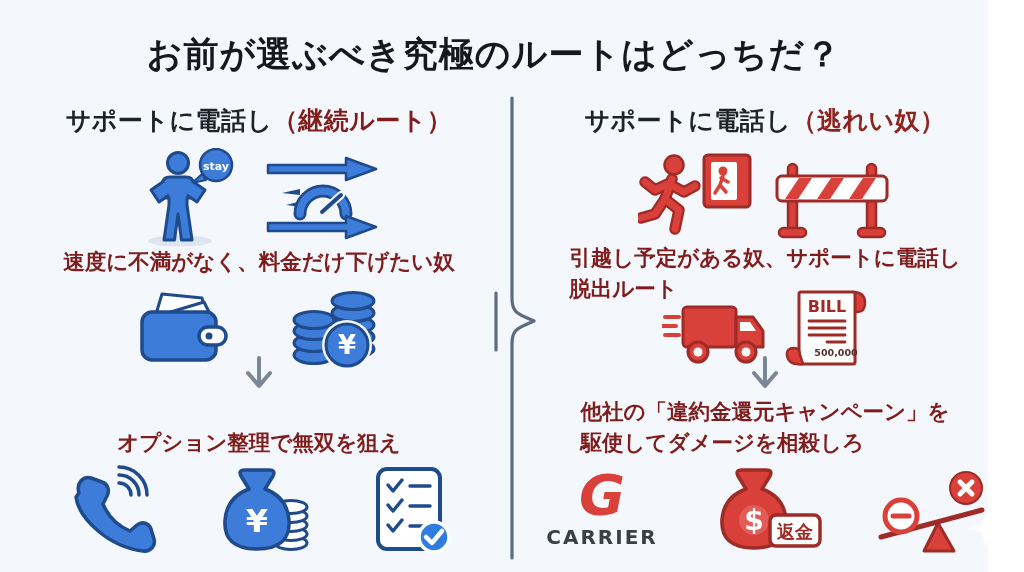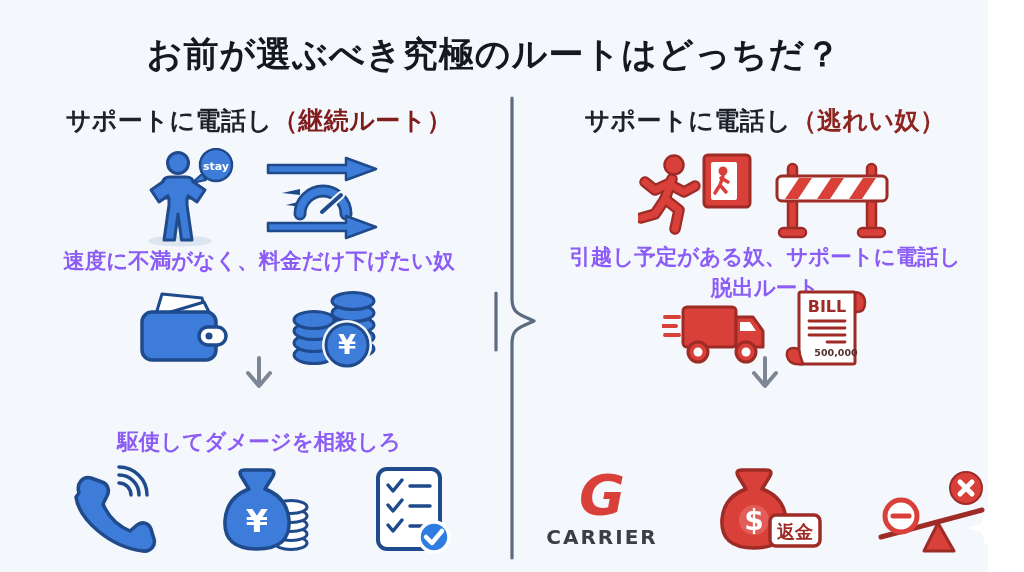--- a/index.html
+++ b/index.html
@@ -8,21 +8,21 @@
   .page { position:relative; width:988px; height:572px; background:#f4f7fb; overflow:hidden;padding-left:37px; }
   .title { position:absolute; top:31px; left:0; width:100%; text-align:center;
            font-size:35px; font-weight:800; color:#15181e; letter-spacing:1px; }
   .col { position:absolute; top:0; height:100%; }
   .col-left  { left:28px;  width:462px; }
   .col-right { left:534px; width:462px; }
   .block { position:absolute; left:0; width:100%; display:flex; justify-content:center; align-items:center; }
   .col-heading { font-size:25px; font-weight:800; color:#1d222b; text-align:center; letter-spacing:0.5px; }
   .accent-blue { color:#7f1d1d; }
   .accent-red  { color:#8e2420; }
-  .body-text { font-size:21.5px; font-weight:700; color:#8b5cf6; text-align:center; line-height:31px;font-family:Liberation Serif, serif; }
+  .body-text { font-size:21.5px; font-weight:700; color:#7f1d1d; line-height:31px; }
   .b-heading { top:104px; }
   .b-row1 { top:146px; height:104px; gap:16px; }
   .b-cond-l { top:246px; }
   .b-cond-r { top:242px; }
   .b-row2-l { top:284px; height:82px; gap:55px; }
   .b-row2-r { top:286px; height:88px; }
   .b-arrow { top:356px; }
   .b-action { top:396px; }
   .b-row3 { top:458px; height:102px; gap:46px; }
   .divider { position:absolute; left:486px; top:96px; }
@@ -103,21 +103,21 @@
     </div>
 
     <div class="block b-arrow">
       <svg width="36" height="34" viewBox="0 0 36 34">
         <path d="M18,2 V26" stroke="#7c8695" stroke-width="4" stroke-linecap="round"></path>
         <path d="M7,17 L18,30 L29,17" fill="none" stroke="#7c8695" stroke-width="4" stroke-linecap="round" stroke-linejoin="round"></path>
       </svg>
     </div>
 
     <div class="block b-action">
-      <p class="body-text"><br><span>駆使してダメージを相殺しろ</span></p>
+      <p class="body-text"><br><span>オプション整理で無双を狙え</span></p>
     </div>
 
     <div class="block b-row3">
       <svg width="100" height="92" viewBox="0 0 100 92">
         <path d="M18,30 C15,20 22,13 30,15 L41,19 C47,21 49,28 46,33 L42,41 C47,53 57,63 69,68 L76,62 C81,58 88,60 90,66 L93,76 C95,83 89,89 82,88 C48,84 18,56 15,34 Z" fill="#3d7cd9" stroke="#1f4a8c" stroke-width="3.5" stroke-linejoin="round"></path>
         <path d="M58,20 A12,12 0 0 1 70,32" fill="none" stroke="#1f4a8c" stroke-width="3.5" stroke-linecap="round"></path>
         <path d="M58,12 A20,20 0 0 1 78,32" fill="none" stroke="#1f4a8c" stroke-width="3.5" stroke-linecap="round"></path>
         <path d="M58,4 A28,28 0 0 1 86,32" fill="none" stroke="#1f4a8c" stroke-width="3.5" stroke-linecap="round"></path>
       </svg>
       <svg width="105" height="92" viewBox="0 0 105 92">
@@ -226,21 +226,21 @@
     </div>
 
     <div class="block b-arrow">
       <svg width="36" height="34" viewBox="0 0 36 34">
         <path d="M18,2 V26" stroke="#7c8695" stroke-width="4" stroke-linecap="round"></path>
         <path d="M7,17 L18,30 L29,17" fill="none" stroke="#7c8695" stroke-width="4" stroke-linecap="round" stroke-linejoin="round"></path>
       </svg>
     </div>
 
     <div class="block b-action">
-      <p class="body-text"><br></p>
+      <p class="body-text"><span>他社の「違約金還元キャンペーン」を</span><br><span>駆使してダメージを相殺しろ</span></p>
     </div>
 
     <div class="block b-row3">
       <svg width="120" height="94" viewBox="0 0 120 94">
         <text x="60" y="52" font-size="56" font-weight="bold" font-style="italic" fill="#d9403a" text-anchor="middle">G</text>
         <text x="60" y="82" font-size="20" font-weight="bold" fill="#3a3f46" text-anchor="middle" letter-spacing="2">CARRIER</text>
       </svg>
       <svg width="120" height="92" viewBox="0 0 120 92">
         <path d="M38,26 L30,13 Q27,7 34,7 L58,7 Q65,7 62,13 L54,26 Q76,34 78,56 Q80,85 46,85 Q12,85 14,56 Q16,34 38,26 Z" fill="#d9403a" stroke="#9e2b26" stroke-width="3.5" stroke-linejoin="round"></path>
         <circle cx="46" cy="57" r="15" fill="#e25d58"></circle>

